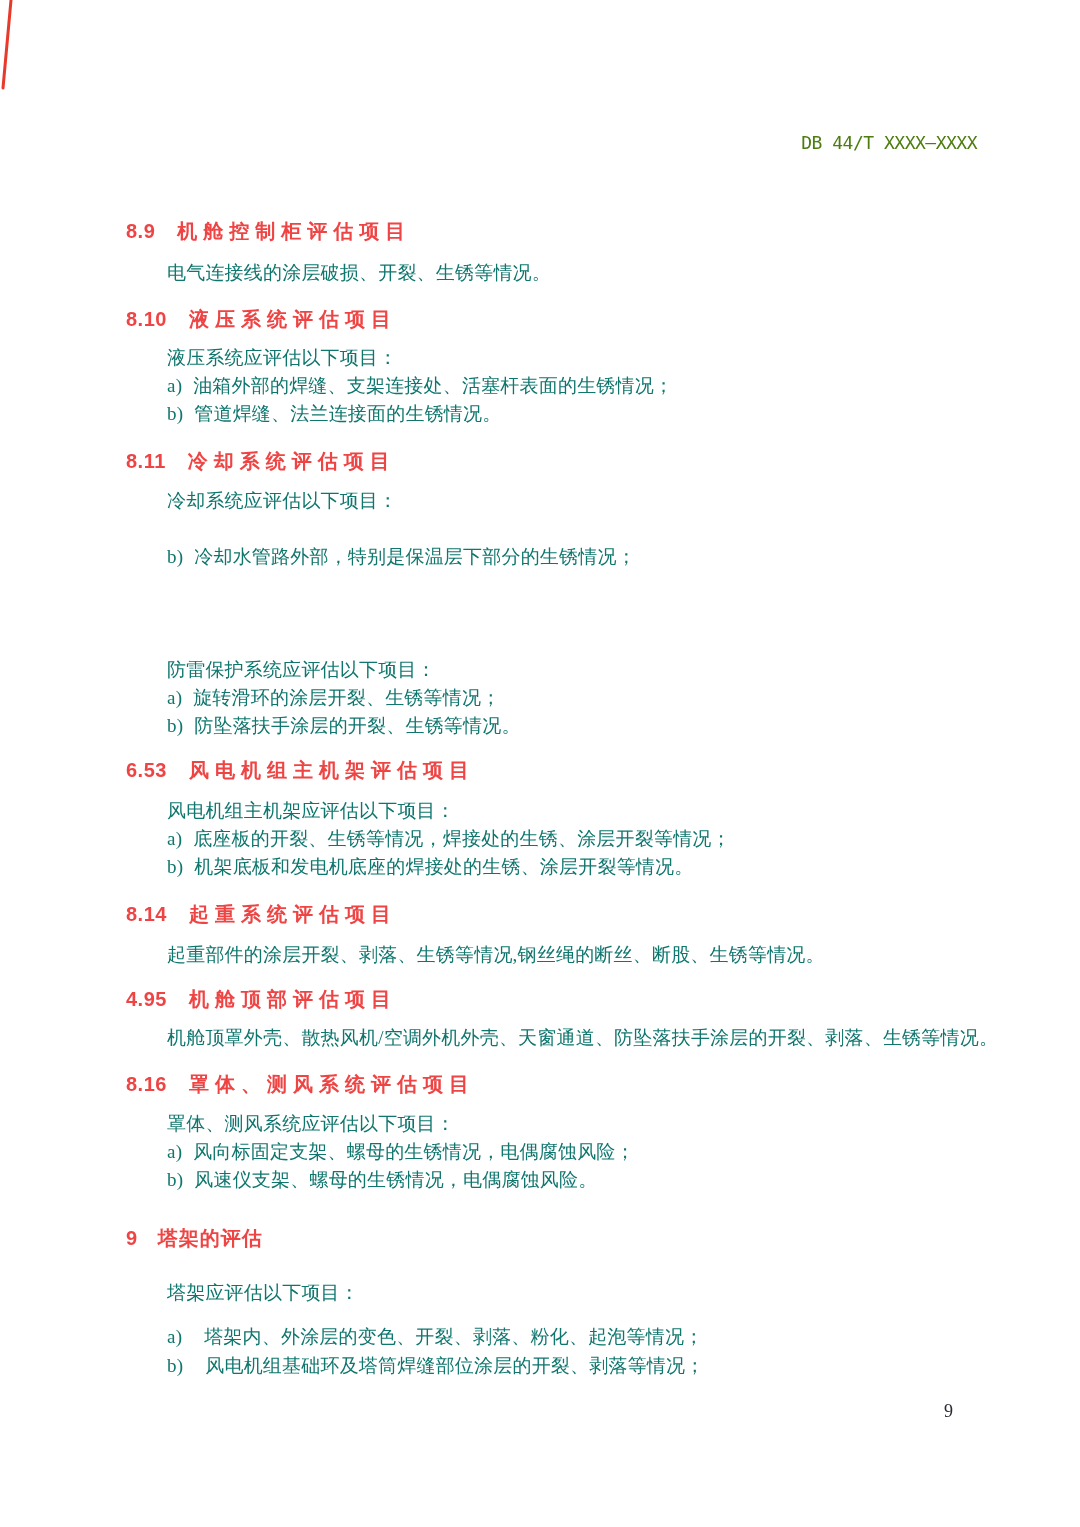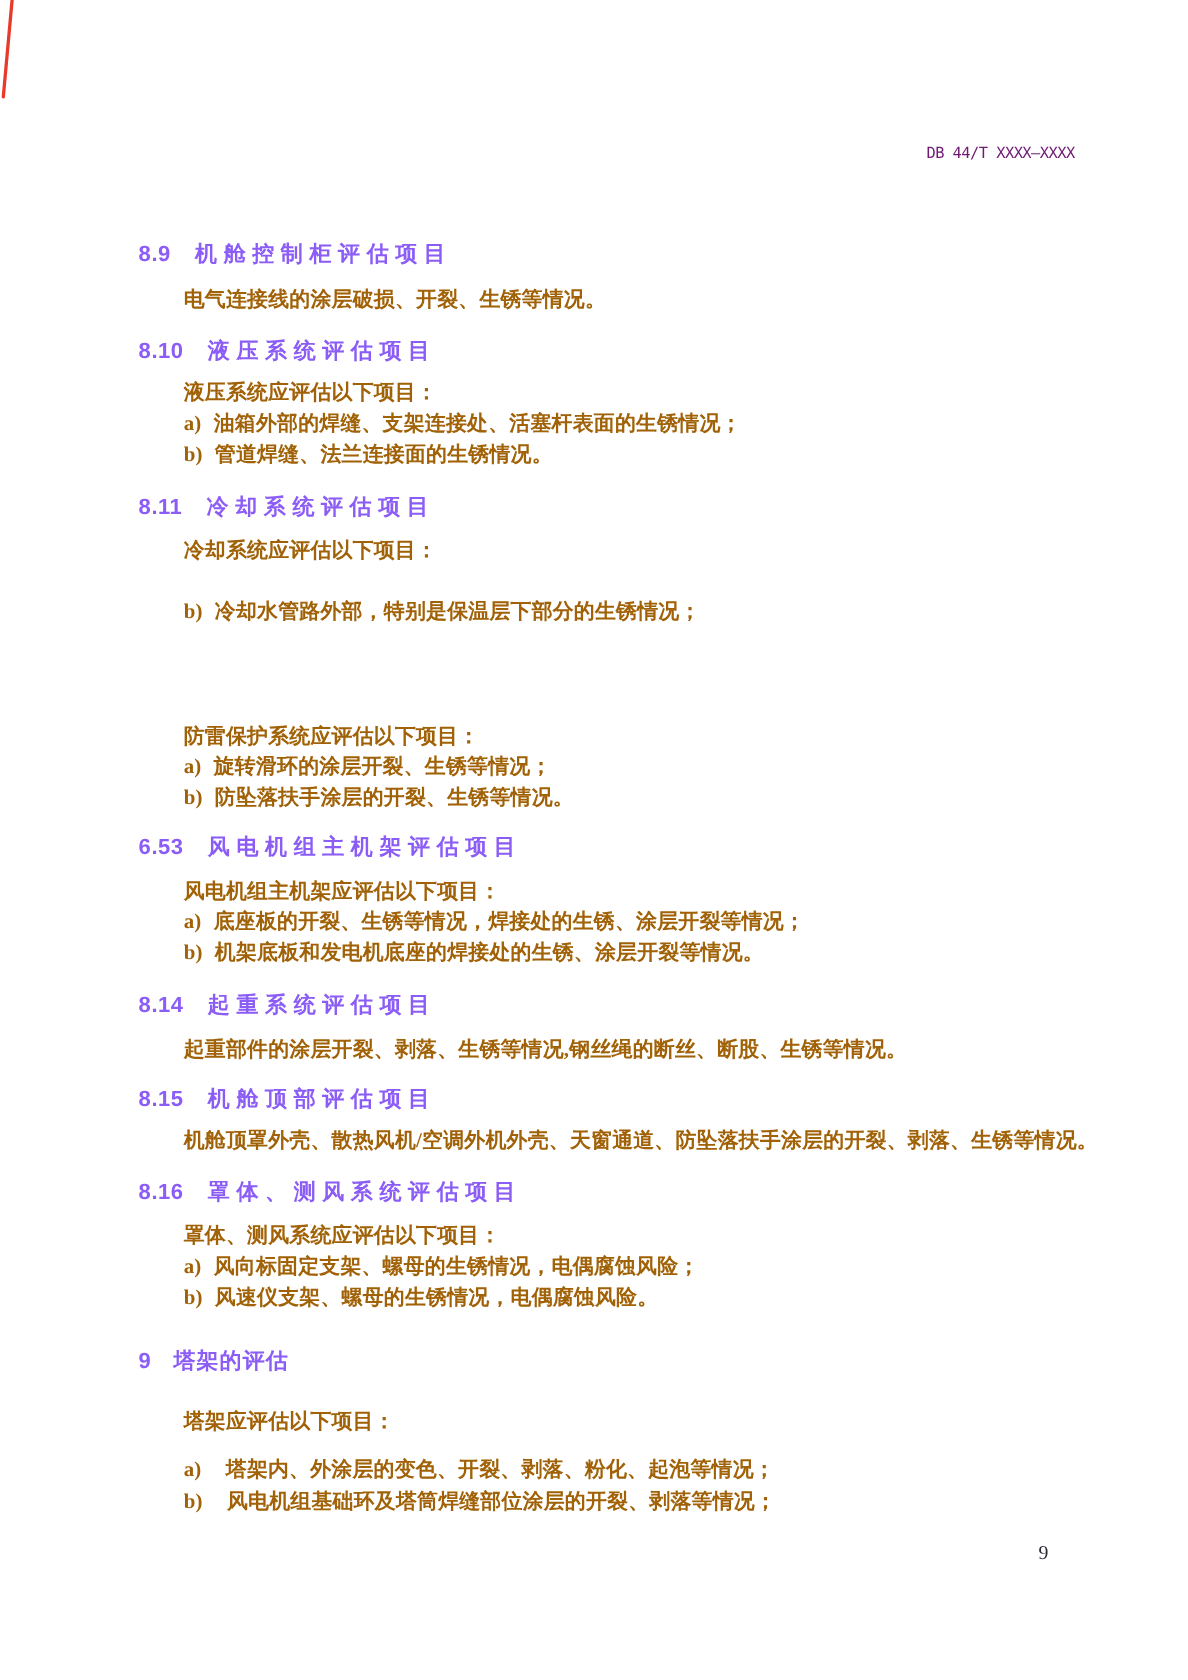--- a/index.html
+++ b/index.html
@@ -7,39 +7,39 @@
     position:relative;
     width:1080px; height:1527px;
     background:#ffffff;
     overflow:hidden;
     font-family:"Liberation Serif", serif;
     color:#1a1a1a;
   }
   .doc-ref {
     position:absolute; top:132px; right:103px;
     font-family:"DejaVu Sans Mono", monospace;
-    font-size:14px; letter-spacing:-0.5px;
-    color:#701a75; white-space:nowrap;
+    font-size:18px; letter-spacing:-0.5px;
+    color:#4d7c0f; white-space:nowrap;
   }
   .corner-mark { position:absolute; left:0; top:0; }
   .h-sub, .h-chap {
     position:absolute; left:126px;
     font-family:"Liberation Sans", sans-serif;
     font-weight:bold; font-size:20px; line-height:1.1;
-    color:#8b5cf6; white-space:nowrap;
+    color:#ef4444; white-space:nowrap;
   }
   .h-sub .h-num, .h-chap .h-num { letter-spacing:0.5px; margin-right:22px; }
   .h-sub .h-title { letter-spacing:6px; }
   .h-chap .h-num { margin-right:20px; }
   .h-chap .h-title { letter-spacing:1px; }
   .line {
     position:absolute; left:167px;
     font-size:19px; line-height:1.1;
     letter-spacing:0.2px;
-    color:#a16207; white-space:nowrap;font-weight:bold;
+    color:#0f766e; white-space:nowrap;
   }
   .marker { display:inline-block; margin-right:11px; }
   .marker.wide { margin-right:22px; }
   .page-num {
     position:absolute; left:944px; top:1401px;
     font-size:18px; color:#2a2a33;
   }
 </style>
 </head>
 <body>
@@ -94,21 +94,21 @@
   <div class="line" style="top:857px">
     <span class="marker">b)</span><span>机架底板和发电机底座的焊接处的生锈、涂层开裂等情况。</span>
   </div>
 
   <div class="h-sub" style="top:903px">
     <span class="h-num">8.14</span><span class="h-title">起重系统评估项目</span>
   </div>
   <div class="line" style="top:945px">起重部件的涂层开裂、剥落、生锈等情况,钢丝绳的断丝、断股、生锈等情况。</div>
 
   <div class="h-sub" style="top:988px">
-    <span class="h-num">8.15</span><span class="h-title">机舱顶部评估项目</span>
+    <span class="h-num">4.95</span><span class="h-title">机舱顶部评估项目</span>
   </div>
   <div class="line" style="top:1028px">机舱顶罩外壳、散热风机/空调外机外壳、天窗通道、防坠落扶手涂层的开裂、剥落、生锈等情况。</div>
 
   <div class="h-sub" style="top:1073px">
     <span class="h-num">8.16</span><span class="h-title">罩体、测风系统评估项目</span>
   </div>
   <div class="line" style="top:1114px">罩体、测风系统应评估以下项目：</div>
   <div class="line" style="top:1142px">
     <span class="marker">a)</span><span>风向标固定支架、螺母的生锈情况，电偶腐蚀风险；</span>
   </div>

